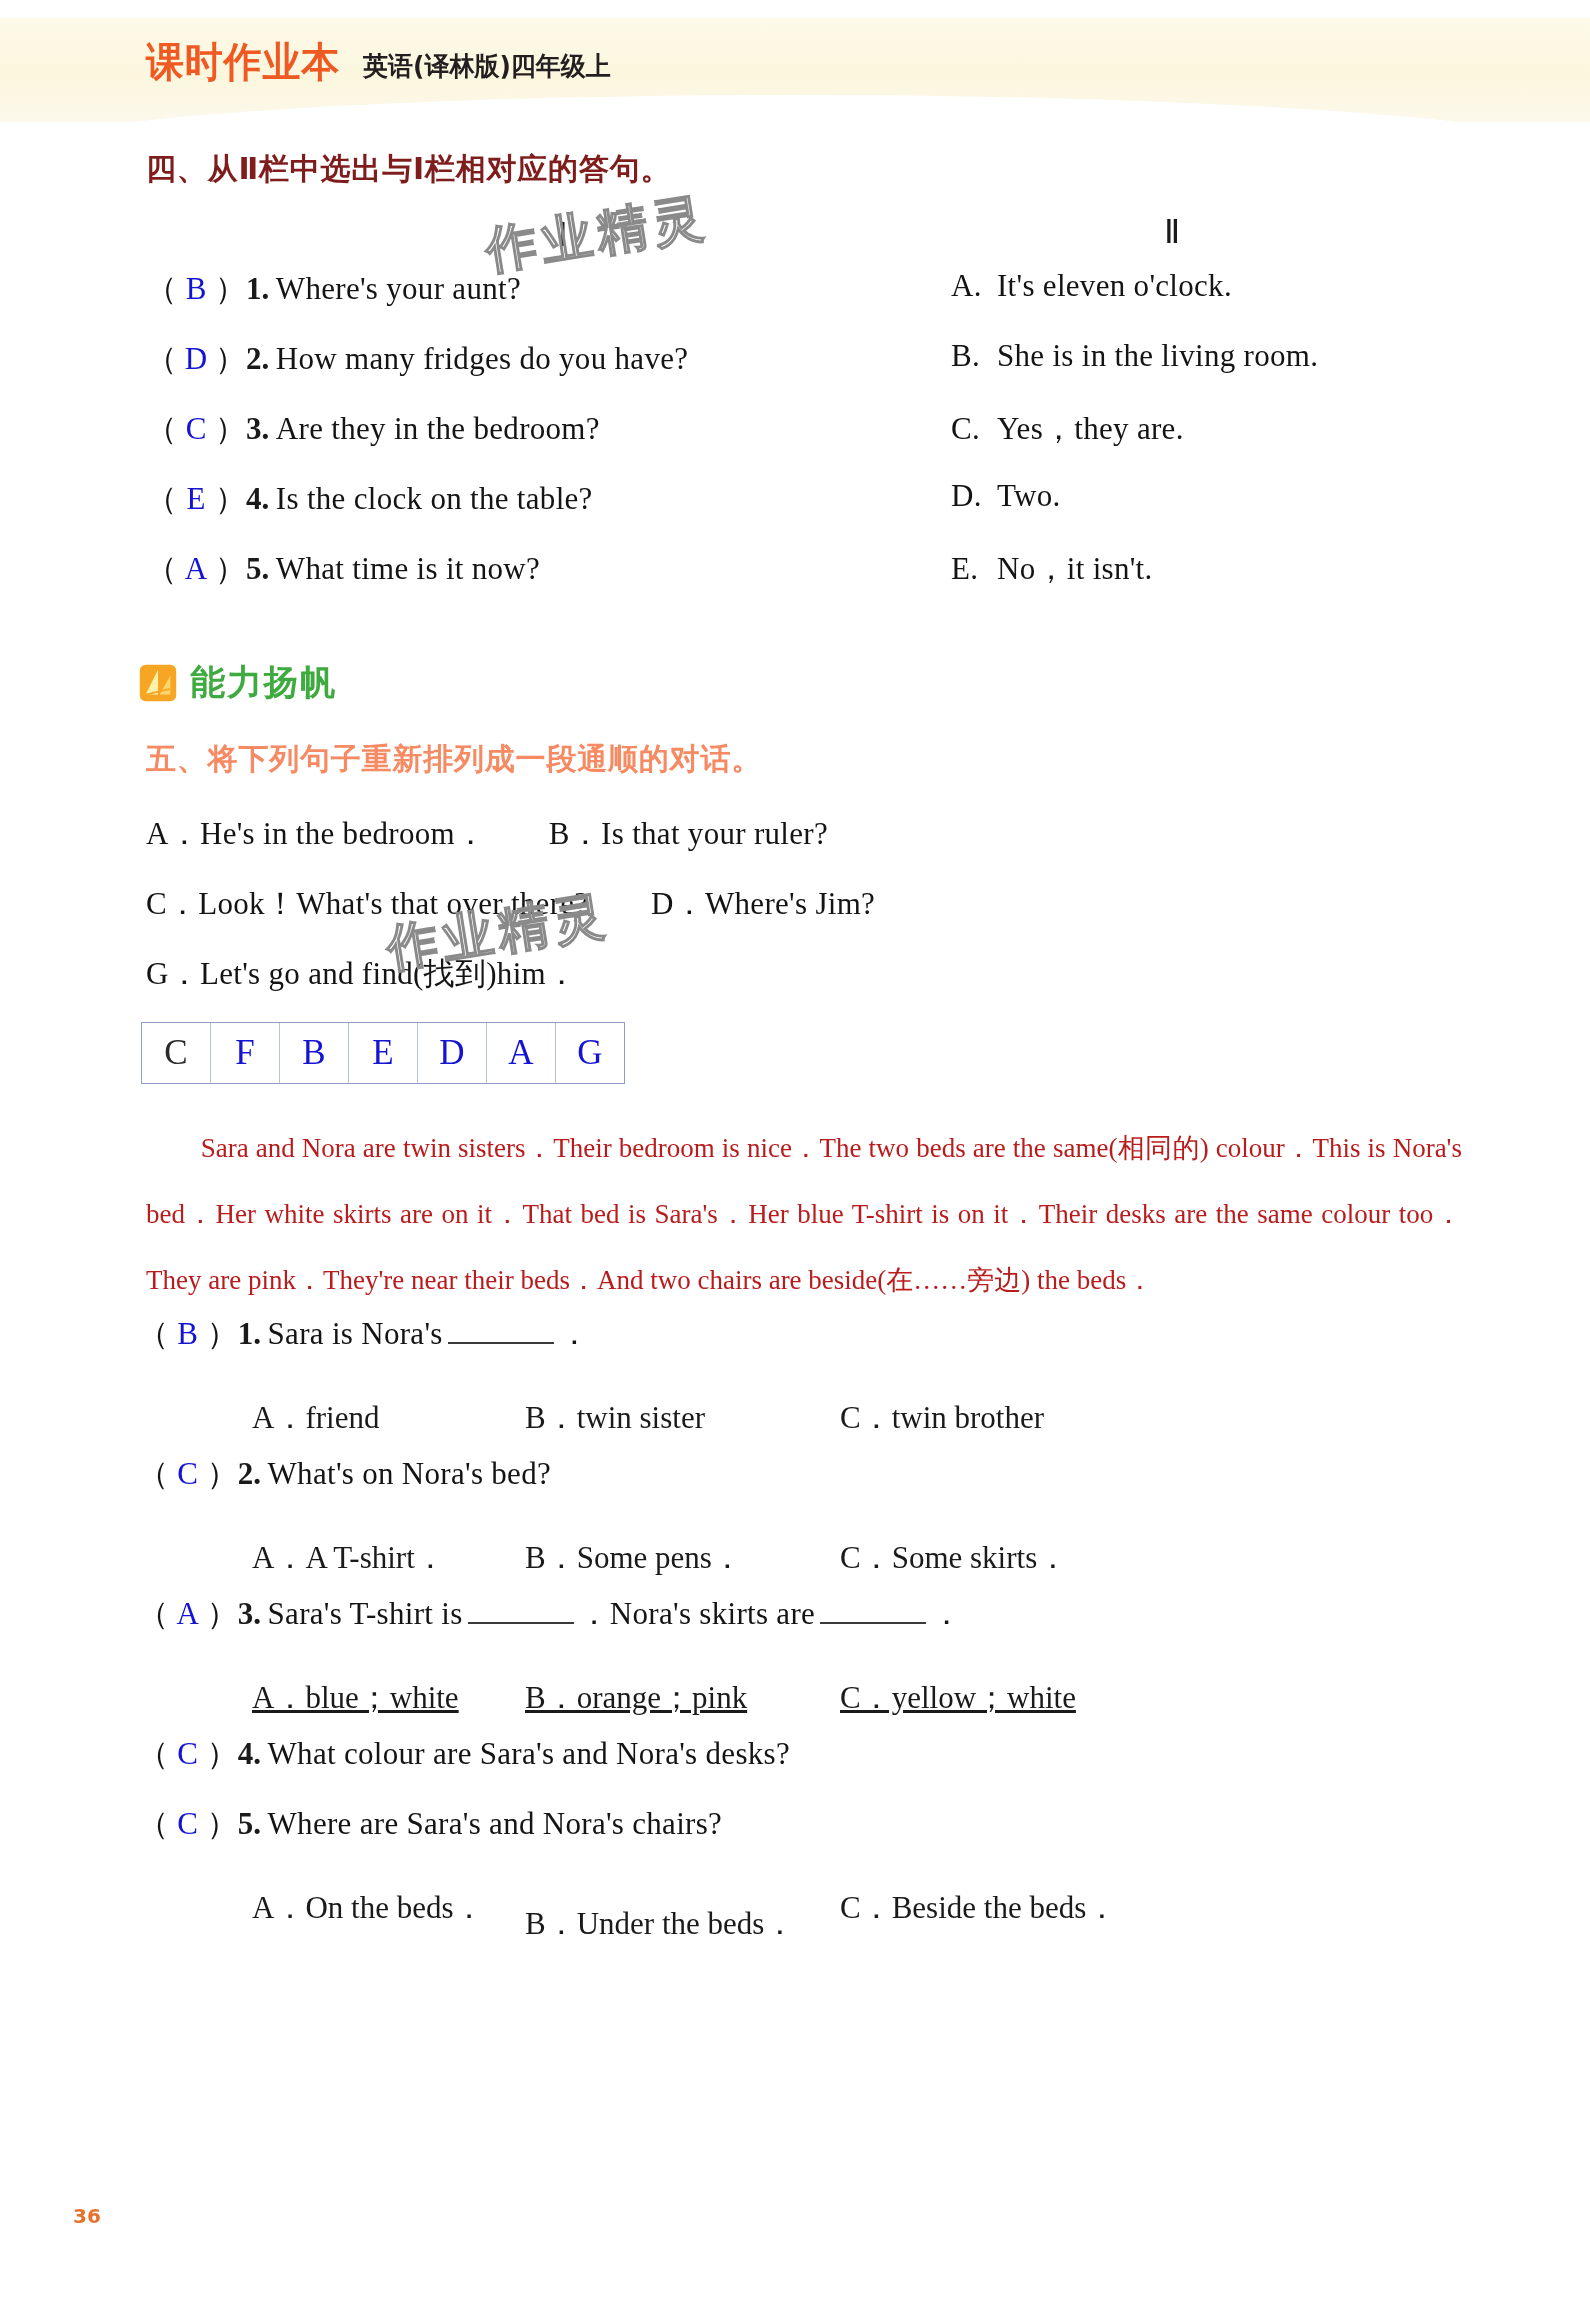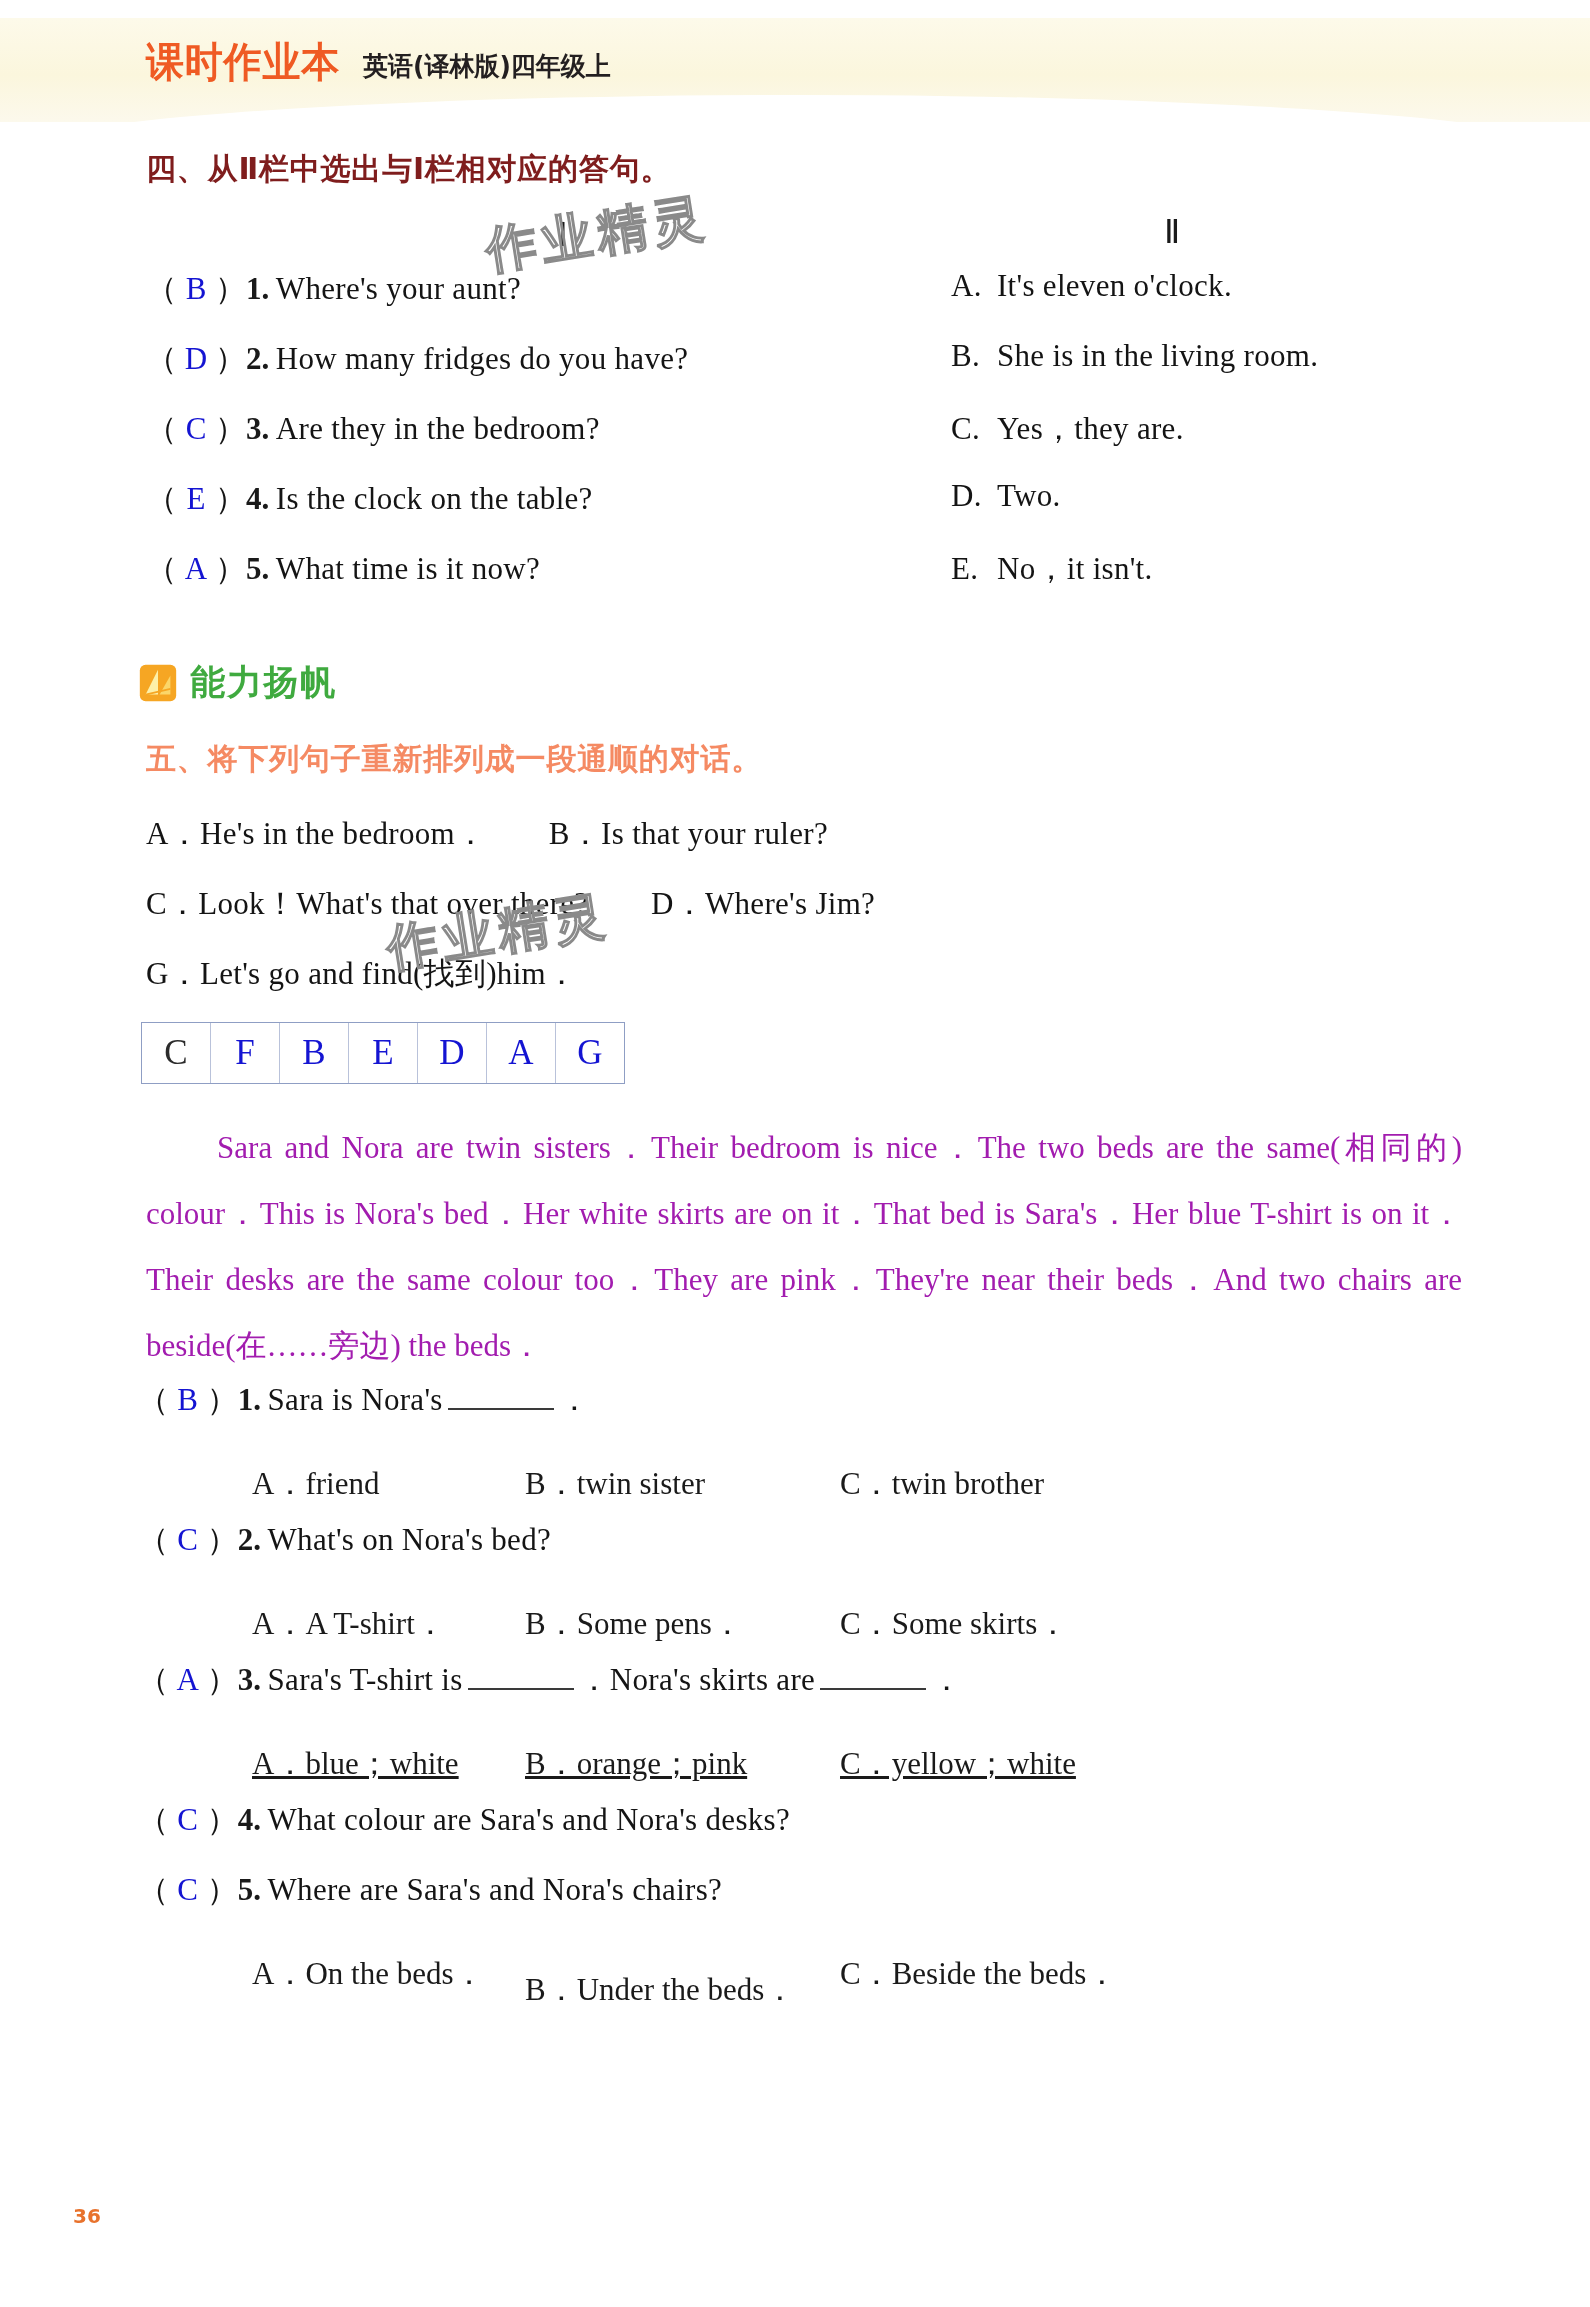--- a/index.html
+++ b/index.html
@@ -191,23 +191,23 @@
     justify-content: center;
     font-family: "Liberation Serif", serif;
     font-size: 35px;
   }
   .answer-cell:last-child { border-right: none; }
   .answer-cell.given { color: #2b2b2b; }
   .answer-cell.filled { color: #1414d2; }
 
   .passage {
     font-family: "Liberation Serif", "DejaVu Serif", serif;
-    font-size: 31px;
+    font-size: 27px;
     line-height: 66px;
-    color: #a21caf;
+    color: #b91c1c;
     text-align: justify;
   }
   .opts {
     display: flex;
     font-family: "Liberation Serif", serif;
     font-size: 31px;
   }
 </style>
 </head>
 <body>

